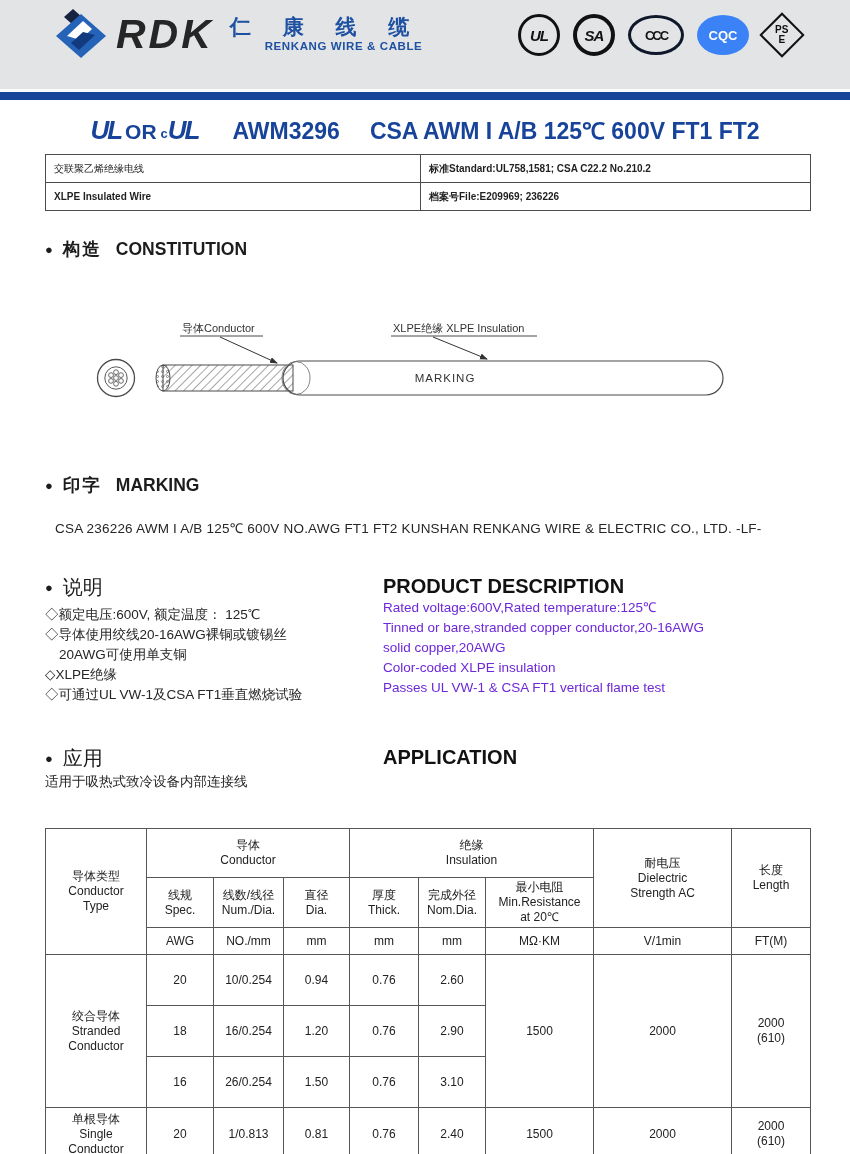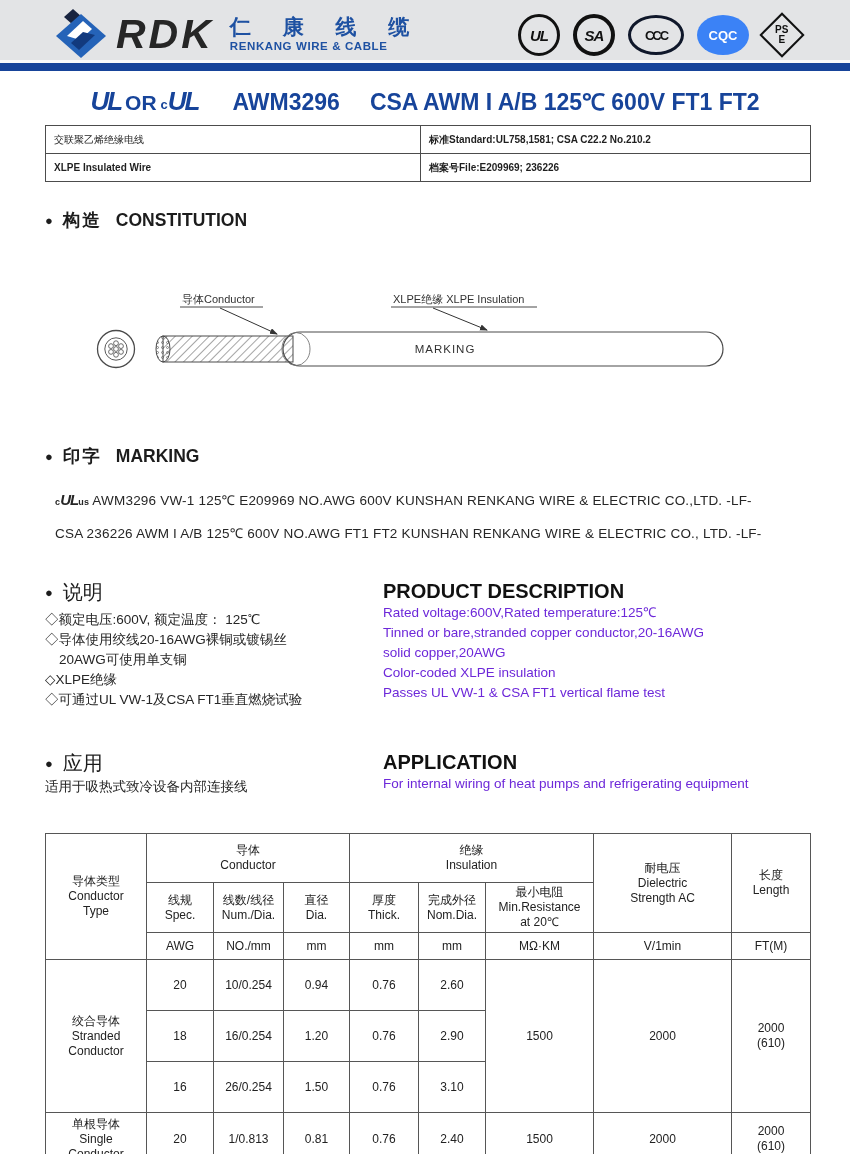--- a/index.html
+++ b/index.html
@@ -1,25 +1,25 @@
 <!DOCTYPE html>
 <html><head>
 <meta charset="utf-8">
 <style>
   html,body{margin:0;padding:0;background:#ffffff;}
   body{width:850px;height:1154px;font-family:"Liberation Sans",sans-serif;color:#1f1f1f;position:relative;overflow:hidden;}
 
   
-  .top{height:60px;background:#e3e4e6;position:relative;}
+  .top{height:89px;background:#e3e4e6;position:relative;}
   .brand{position:absolute;left:52px;top:8px;display:flex;align-items:center;}
   .logo-mark{width:56px;height:52px;margin-right:8px;}
   .logo-rdk{font-size:41px;font-weight:900;letter-spacing:3px;color:#262626;font-style:italic;line-height:52px;margin-right:16px;}
   .brand-names{display:flex;flex-direction:column;justify-content:center;}
   .brand-cn{color:#1e51a2;font-size:21px;font-weight:bold;letter-spacing:13px;line-height:24px;white-space:nowrap;}
-  .brand-en{color:#1e51a2;font-size:11.5px;font-weight:bold;letter-spacing:0.6px;line-height:14px;}
+  .brand-en{color:#1e51a2;font-size:11.5px;font-weight:bold;letter-spacing:0.6px;line-height:14px;text-align:right;}
   .certs{position:absolute;right:48px;top:14px;display:flex;align-items:center;gap:13px;}
   .cert{color:#111;}
   .cert-circle{width:42px;height:42px;border:3px solid #111;border-radius:50%;display:flex;align-items:center;justify-content:center;font-weight:900;font-size:15px;box-sizing:border-box;position:relative;}
   .cert-circle .stack{font-style:italic;letter-spacing:-1px;}
   .cert-ellipse{width:56px;height:40px;border:3px solid #0f172a;border-radius:50%;display:flex;align-items:center;justify-content:center;font-weight:700;font-size:13px;letter-spacing:-2px;box-sizing:border-box;}
   .cert-globe{width:52px;height:40px;background:#3b82f6;border-radius:50%;display:flex;align-items:center;justify-content:center;color:#fff;font-weight:900;font-size:13px;letter-spacing:0;}
   .cert-diamond{width:32px;height:32px;border:2px solid #111;transform:rotate(45deg);display:flex;align-items:center;justify-content:center;box-sizing:border-box;margin:0 4px;}
   .cert-diamond .in{transform:rotate(-45deg);font-weight:bold;font-size:10px;line-height:10px;text-align:center;white-space:pre-line;}
   .white-line{height:3px;background:#fafafa;}
   .blue-bar{height:8px;background:#17449a;}
@@ -189,24 +189,20 @@
     </g>
   </svg>
 </div>
 
 <div class="sec-head" style="margin-top:52px;">
   <span class="bullet">●</span>
   <span class="cn">印字</span>
   <span>MARKING</span>
 </div>
 <div class="marking-lines">
-  <div class="line">
-    <span class="culus"><span class="tiny">c</span><span class="ul">UL</span><span class="tiny">us</span></span>
-    <span>AWM3296  VW-1  125℃  E209969  NO.AWG 600V  KUNSHAN RENKANG  WIRE  &amp;  ELECTRIC  CO.,LTD. -LF-</span>
-  </div>
   <div class="line">CSA 236226 AWM I A/B 125℃  600V  NO.AWG  FT1 FT2 KUNSHAN RENKANG WIRE &amp; ELECTRIC CO., LTD. -LF-</div>
 </div>
 
 <div class="two-col" style="margin-top:30px;">
   <div class="left">
     <div class="desc-cn-title">
       <span class="bullet">●</span>
       <span>说明</span>
     </div>
     <div class="cn-item">◇额定电压:600V, 额定温度： 125℃</div>
@@ -228,21 +224,20 @@
 <div class="two-col" style="margin-top:40px;">
   <div class="left">
     <div class="desc-cn-title" style="margin-bottom:0;">
       <span class="bullet">●</span>
       <span>应用</span>
     </div>
     <div class="cn-item">适用于吸热式致冷设备内部连接线</div>
   </div>
   <div class="right">
     <div class="en-title">APPLICATION</div>
-    <div class="en-item">For internal wiring of heat pumps and refrigerating equipment</div>
   </div>
 </div>
 
 <table class="spec" style="margin-top:36px;">
   <colgroup>
     <col style="width:101px">
       <col style="width:67px">
       <col style="width:70px">
       <col style="width:66px">
     <col style="width:69px">

